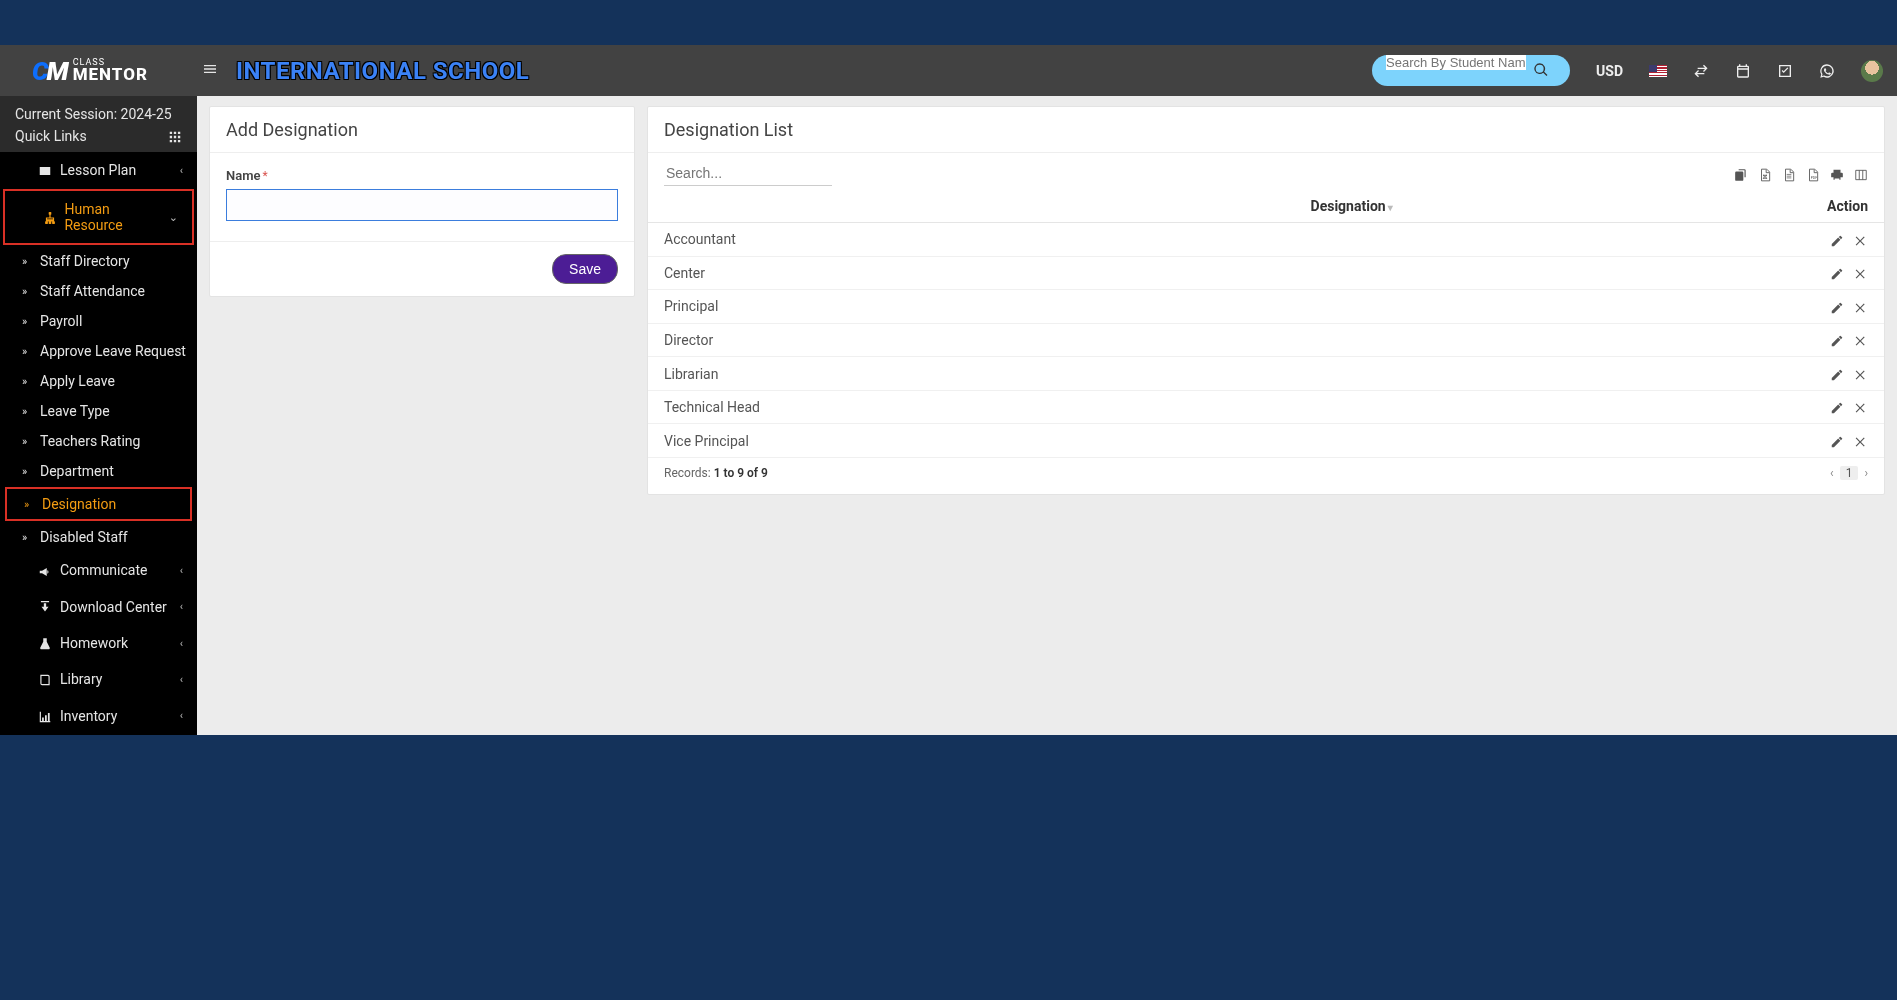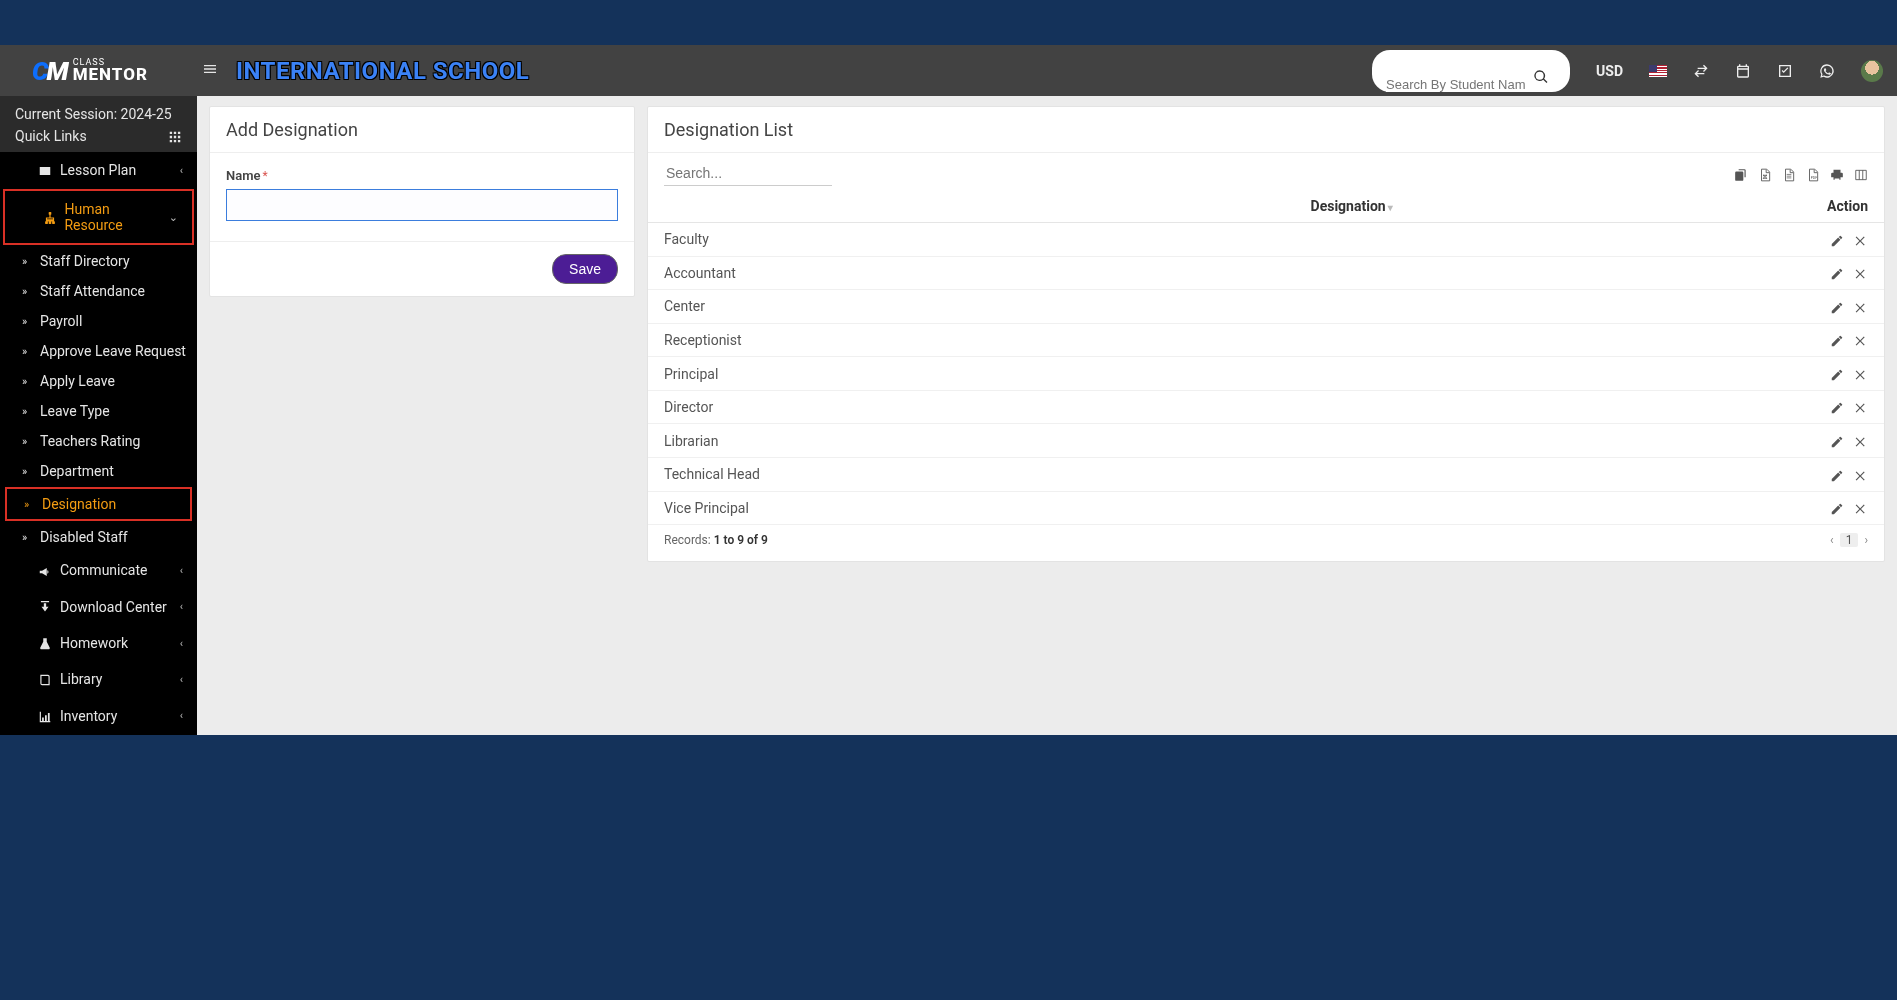--- a/index.html
+++ b/index.html
@@ -9,21 +9,21 @@
 .topbar { background: #424242; height: 51px; display: flex; align-items: center; padding: 0 10px; }
 .logo-block { width: 180px; display: flex; align-items: center; gap: 6px; padding-left: 22px; }
 .logo-cm { font-weight: 900; font-size: 26px; color: #0d6efd; letter-spacing: -2px; font-style: italic; }
 .logo-cm .flip { color: #fff; }
 .logo-text { line-height: 0.85; }
 .logo-class { font-size: 9px; color: #fff; letter-spacing: 1px; }
 .logo-mentor { font-size: 17px; color: #fff; font-weight: 800; letter-spacing: 1px; }
 .menu-toggle { color: #e5e5e5; font-size: 16px; cursor: pointer; margin-right: 18px; margin-left: 12px; }
 .school-name { font-size: 24px; font-weight: 700; color: #3b82f6; text-shadow: -1px -1px 0 #000, 1px -1px 0 #000, -1px 1px 0 #000, 1px 1px 0 #000; letter-spacing: 0.5px; }
 .topbar-right { margin-left: auto; display: flex; align-items: center; gap: 26px; }
-.search-wrap { background: #ffffff; border-radius: 18px; height: 42px; display: flex; align-items: flex-end; padding: 0 4px 0 14px; width: 198px; }
+.search-wrap { background: #7dd3fc; border-radius: 18px; height: 31px; display: flex; align-items: flex-start; padding: 0 4px 0 14px; width: 198px; }
 .search-wrap input { border: none; outline: none; font-size: 13px; width: 140px; color: #555; }
 .search-btn { width: 30px; height: 30px; display: flex; align-items: center; justify-content: center; color: #333; cursor: pointer; }
 .top-icon { color: #eee; cursor: pointer; display: flex; align-items: center; font-size: 15px; }
 .currency { color: #eee; font-size: 14px; font-weight: 700; }
 .flag { width: 18px; height: 12px; background: linear-gradient(to bottom, #b22234 0 10%, #fff 10% 20%, #b22234 20% 30%, #fff 30% 40%, #b22234 40% 50%, #fff 50% 60%, #b22234 60% 70%, #fff 70% 80%, #b22234 80% 90%, #fff 90% 100%); position: relative; }
 .flag::before { content:""; position:absolute; top:0; left:0; width:8px; height:7px; background:#3c3b6e; }
 .avatar { width: 22px; height: 22px; border-radius: 50%; background: radial-gradient(circle at 50% 35%, #e8c39e 0 38%, #5a7a4a 38% 100%); margin-right: 4px; }
 .body-row { display: flex; flex: 1; overflow: hidden; }
 .sidebar { width: 197px; background: #000000; color: #ccc; overflow-y: auto; }
 .session-block { padding: 10px 15px 8px; background: #2b2b2b; }
@@ -292,45 +292,29 @@
 
         <table class="dlist">
           <thead>
             <tr>
               <th><span>Designation</span><span class="sort-caret">▾</span></th>
               <th class="action">Action</th>
             </tr>
           </thead>
           <tbody id="dlist-body">
                 <tr>
-                  <td>Faculty</td>
-                  <td class="row-actions"><span><svg class="ico" viewBox="0 0 24 24">
-                        <path d="M3 17.25V21h3.75L17.8 9.94l-3.75-3.75L3 17.25zM20.7 7.04a1 1 0 000-1.41l-2.34-2.34a1 1 0 00-1.41 0l-1.83 1.83 3.75 3.75 1.83-1.83z"></path>
-                      </svg></span><span><svg class="ico" viewBox="0 0 24 24">
-                        <path d="M18.3 5.71L12 12l6.3 6.29-1.41 1.42L10.6 13.4 4.3 19.71 2.89 18.3 9.18 12 2.89 5.71 4.3 4.29l6.3 6.3 6.29-6.3z"></path>
-                      </svg></span></td>
-                </tr>
-                <tr>
                   <td>Accountant</td>
                   <td class="row-actions"><span><svg class="ico" viewBox="0 0 24 24">
                         <path d="M3 17.25V21h3.75L17.8 9.94l-3.75-3.75L3 17.25zM20.7 7.04a1 1 0 000-1.41l-2.34-2.34a1 1 0 00-1.41 0l-1.83 1.83 3.75 3.75 1.83-1.83z"></path>
                       </svg></span><span><svg class="ico" viewBox="0 0 24 24">
                         <path d="M18.3 5.71L12 12l6.3 6.29-1.41 1.42L10.6 13.4 4.3 19.71 2.89 18.3 9.18 12 2.89 5.71 4.3 4.29l6.3 6.3 6.29-6.3z"></path>
                       </svg></span></td>
                 </tr>
                 <tr>
                   <td>Center</td>
-                  <td class="row-actions"><span><svg class="ico" viewBox="0 0 24 24">
-                        <path d="M3 17.25V21h3.75L17.8 9.94l-3.75-3.75L3 17.25zM20.7 7.04a1 1 0 000-1.41l-2.34-2.34a1 1 0 00-1.41 0l-1.83 1.83 3.75 3.75 1.83-1.83z"></path>
-                      </svg></span><span><svg class="ico" viewBox="0 0 24 24">
-                        <path d="M18.3 5.71L12 12l6.3 6.29-1.41 1.42L10.6 13.4 4.3 19.71 2.89 18.3 9.18 12 2.89 5.71 4.3 4.29l6.3 6.3 6.29-6.3z"></path>
-                      </svg></span></td>
-                </tr>
-                <tr>
-                  <td>Receptionist</td>
                   <td class="row-actions"><span><svg class="ico" viewBox="0 0 24 24">
                         <path d="M3 17.25V21h3.75L17.8 9.94l-3.75-3.75L3 17.25zM20.7 7.04a1 1 0 000-1.41l-2.34-2.34a1 1 0 00-1.41 0l-1.83 1.83 3.75 3.75 1.83-1.83z"></path>
                       </svg></span><span><svg class="ico" viewBox="0 0 24 24">
                         <path d="M18.3 5.71L12 12l6.3 6.29-1.41 1.42L10.6 13.4 4.3 19.71 2.89 18.3 9.18 12 2.89 5.71 4.3 4.29l6.3 6.3 6.29-6.3z"></path>
                       </svg></span></td>
                 </tr>
                 <tr>
                   <td>Principal</td>
                   <td class="row-actions"><span><svg class="ico" viewBox="0 0 24 24">
                         <path d="M3 17.25V21h3.75L17.8 9.94l-3.75-3.75L3 17.25zM20.7 7.04a1 1 0 000-1.41l-2.34-2.34a1 1 0 00-1.41 0l-1.83 1.83 3.75 3.75 1.83-1.83z"></path>

